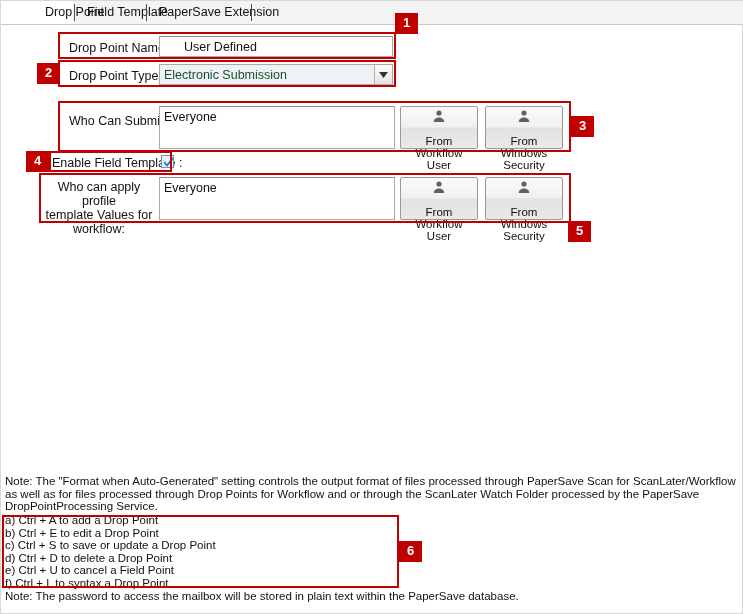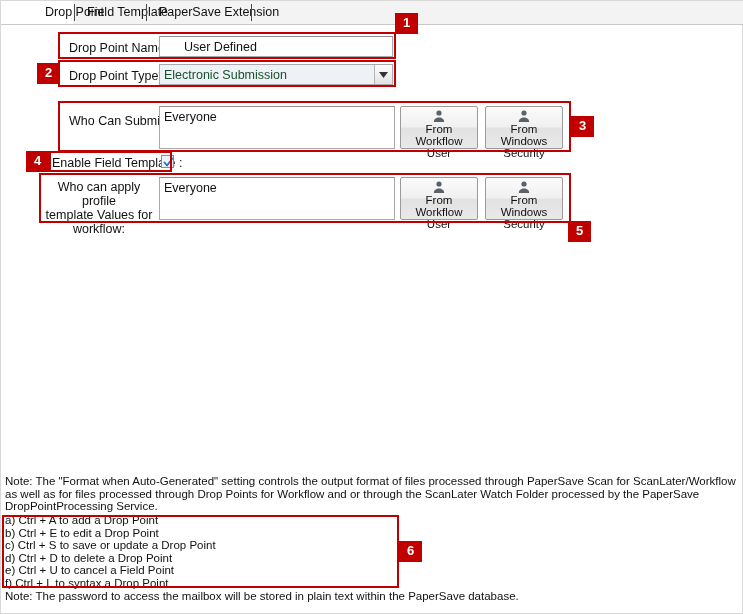--- a/index.html
+++ b/index.html
@@ -92,21 +92,21 @@
   
   .pbtn {
     position: absolute;
     background: linear-gradient(#fbfbfb 0%, #f0f0f0 48%, #e2e2e2 52%, #e9e9e9 100%);
     border: 1px solid #9a9a9a;
     border-radius: 2px;
     font-size: 11.5px;
     color: #111;
     text-align: center;
     line-height: 12px;
-    padding-top: 16px;
+    padding-top: 28px;
   }
   .pbtn .picon {
     position: absolute; left: 50%; top: 2px;
     transform: translateX(-50%);
   }
   .pbtn .plab1, .pbtn .plab2 { display: block; }
 
   
   .cbox {
     position: absolute;

